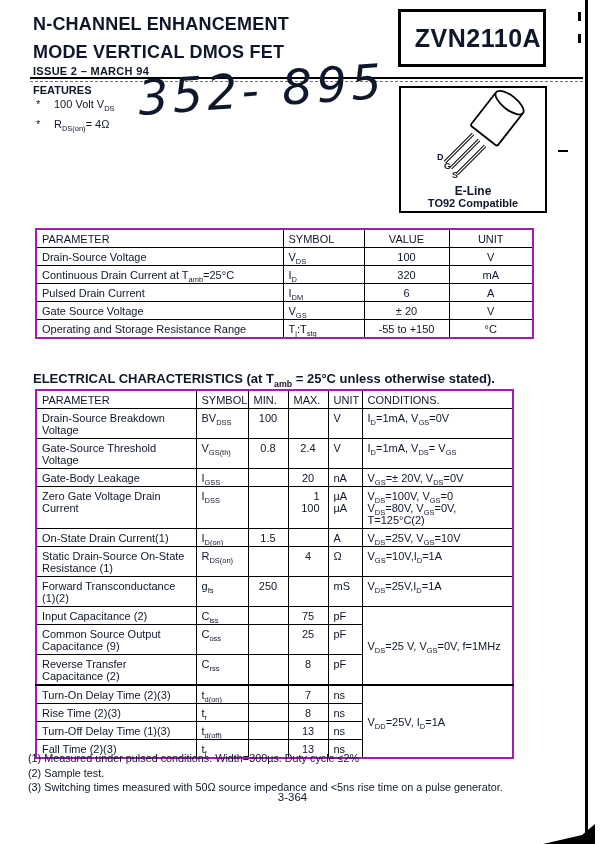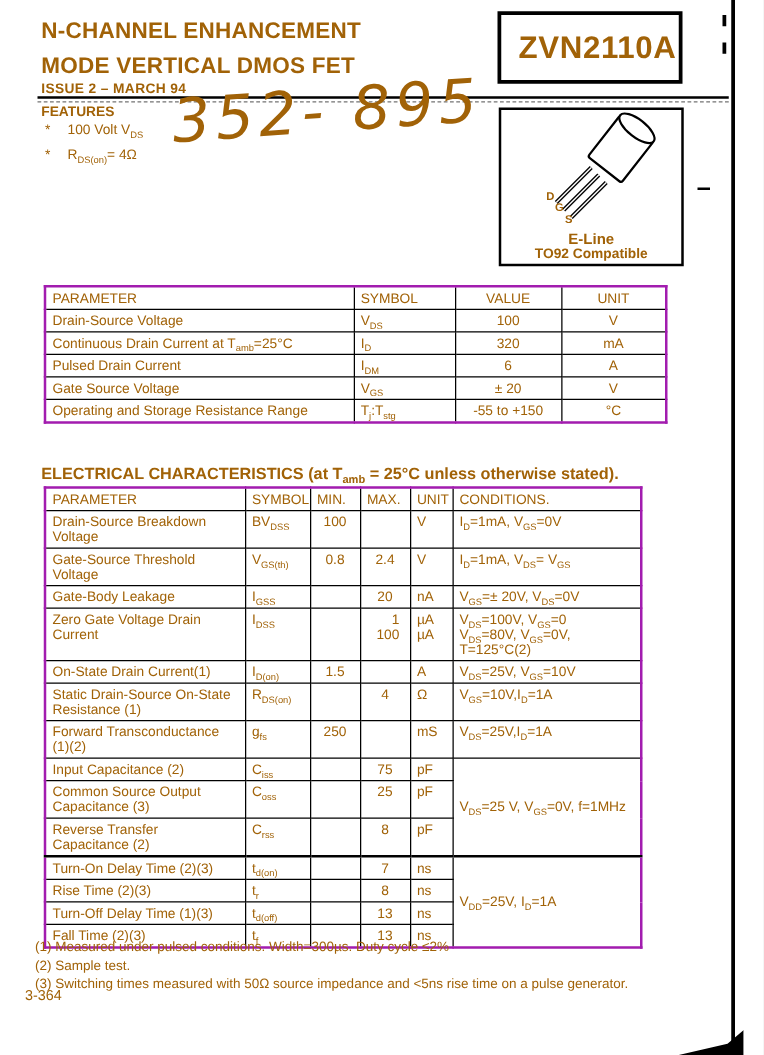--- a/index.html
+++ b/index.html
@@ -1,18 +1,18 @@
 <!DOCTYPE html>
 <html><head>
 <meta charset="utf-8">
 <style>
   html,body { margin:0; padding:0; background:#e8e8e8; }
   .page {
     position:relative; width:611px; height:844px; background:#ffffff;
-    font-family:"Liberation Sans", sans-serif; color:#a16207; overflow:hidden;
+    font-family:"Liberation Sans", sans-serif; color:#0f172a; overflow:hidden;
     margin:0 auto;
   }
   sub { font-size:0.68em; line-height:0; }
 
   
   .doc-title { position:absolute; left:33px; top:10px; font-size:18px; font-weight:bold; line-height:28px; letter-spacing:0.2px; }
   .part-box { position:absolute; left:398px; top:9px; width:148px; height:58px; border:3px solid #000; box-sizing:border-box;
               display:flex; align-items:center; justify-content:center; font-size:25px; font-weight:bold; letter-spacing:0.5px;padding-left:12px; }
   .issue-line { position:absolute; left:33px; top:65px; font-size:11px; font-weight:bold; letter-spacing:0.3px; }
   .header-rule { position:absolute; left:30px; top:77px; width:553px; border-top:2px solid #000; }
@@ -45,21 +45,21 @@
   .amr { position:absolute; left:35px; top:228px; width:497px; }
   .ec  { position:absolute; left:35px; top:389px; width:477px; }
   .al { text-align:left; }
   .ac { text-align:center; }
   .ar { text-align:right; padding-right:8px !important; }
   .vmid { vertical-align:middle !important; }
   .bt td, td.bt { border-top:2.5px solid #000 !important; }
 
   
   .notes { position:absolute; left:28px; top:751px; font-size:10.8px; line-height:1.35; }
-  .page-num { position:absolute; left:20px; top:791px; width:545px; text-align:left; font-size:11.5px; }
+  .page-num { position:absolute; left:20px; top:791px; width:545px; text-align:center; font-size:11.5px; }
 
   
   .edge-line { position:absolute; left:585px; top:0; width:3px; height:844px; background:#000; }
   .edge-blob { position:absolute; left:543px; top:824px; width:52px; height:20px; background:#000;
                clip-path:polygon(100% 0, 100% 100%, 0 100%, 75% 55%); }
   .edge-dash1 { position:absolute; left:578px; top:12px; width:3px; height:9px; background:#000; }
   .edge-dash2 { position:absolute; left:578px; top:34px; width:3px; height:9px; background:#000; }
   .stray-dash { position:absolute; left:558px; top:150px; width:10px; height:2px; background:#000; }
 </style>
 </head>
@@ -245,21 +245,21 @@
       </tr>
       <tr>
         <td class="al">Input Capacitance (2)</td>
         <td class="al">C<sub>iss</sub></td>
         <td class="ac"></td>
         <td class="ac">75</td>
         <td class="al">pF</td>
         <td class="al vmid" rowspan="3">V<sub>DS</sub>=25 V, V<sub>GS</sub>=0V, f=1MHz</td>
       </tr>
       <tr>
-        <td class="al">Common Source Output Capacitance (3)</td>
+        <td class="al">Common Source Output Capacitance (9)</td>
         <td class="al">C<sub>oss</sub></td>
         <td class="ac"></td>
         <td class="ac">25</td>
         <td class="al">pF</td>
       </tr>
       <tr>
         <td class="al">Reverse Transfer Capacitance (2)</td>
         <td class="al">C<sub>rss</sub></td>
         <td class="ac"></td>
         <td class="ac">8</td>

